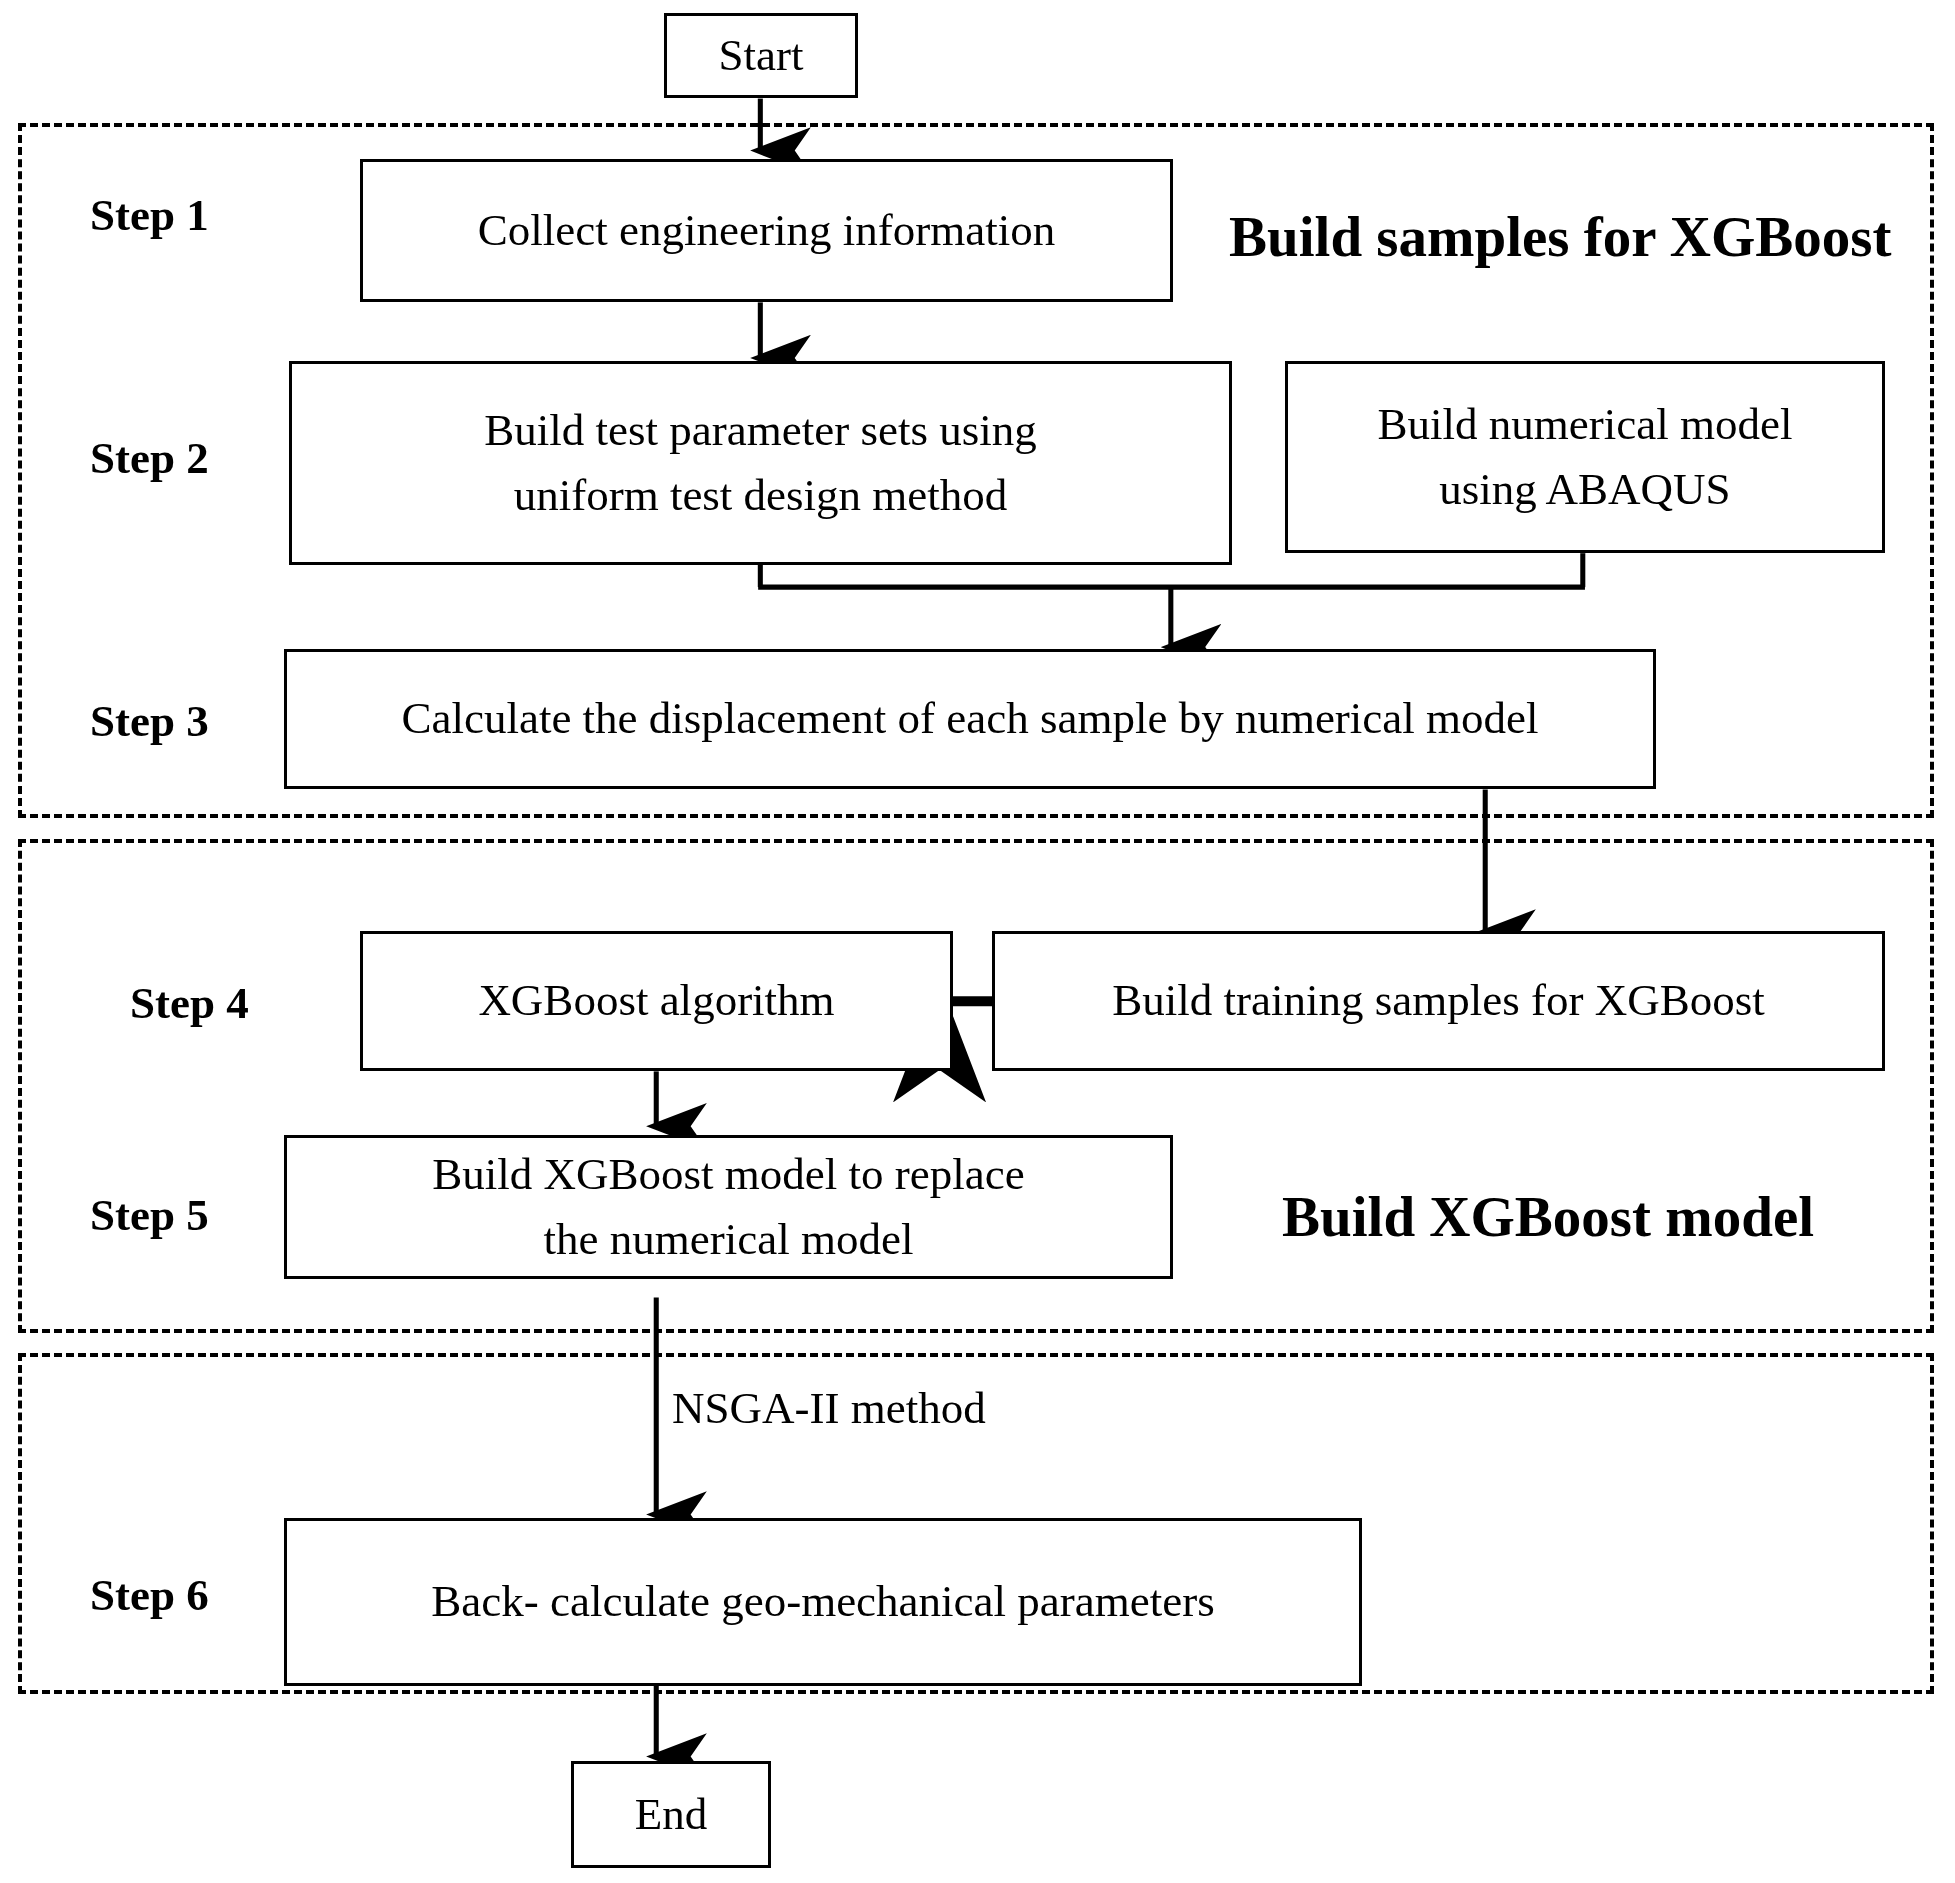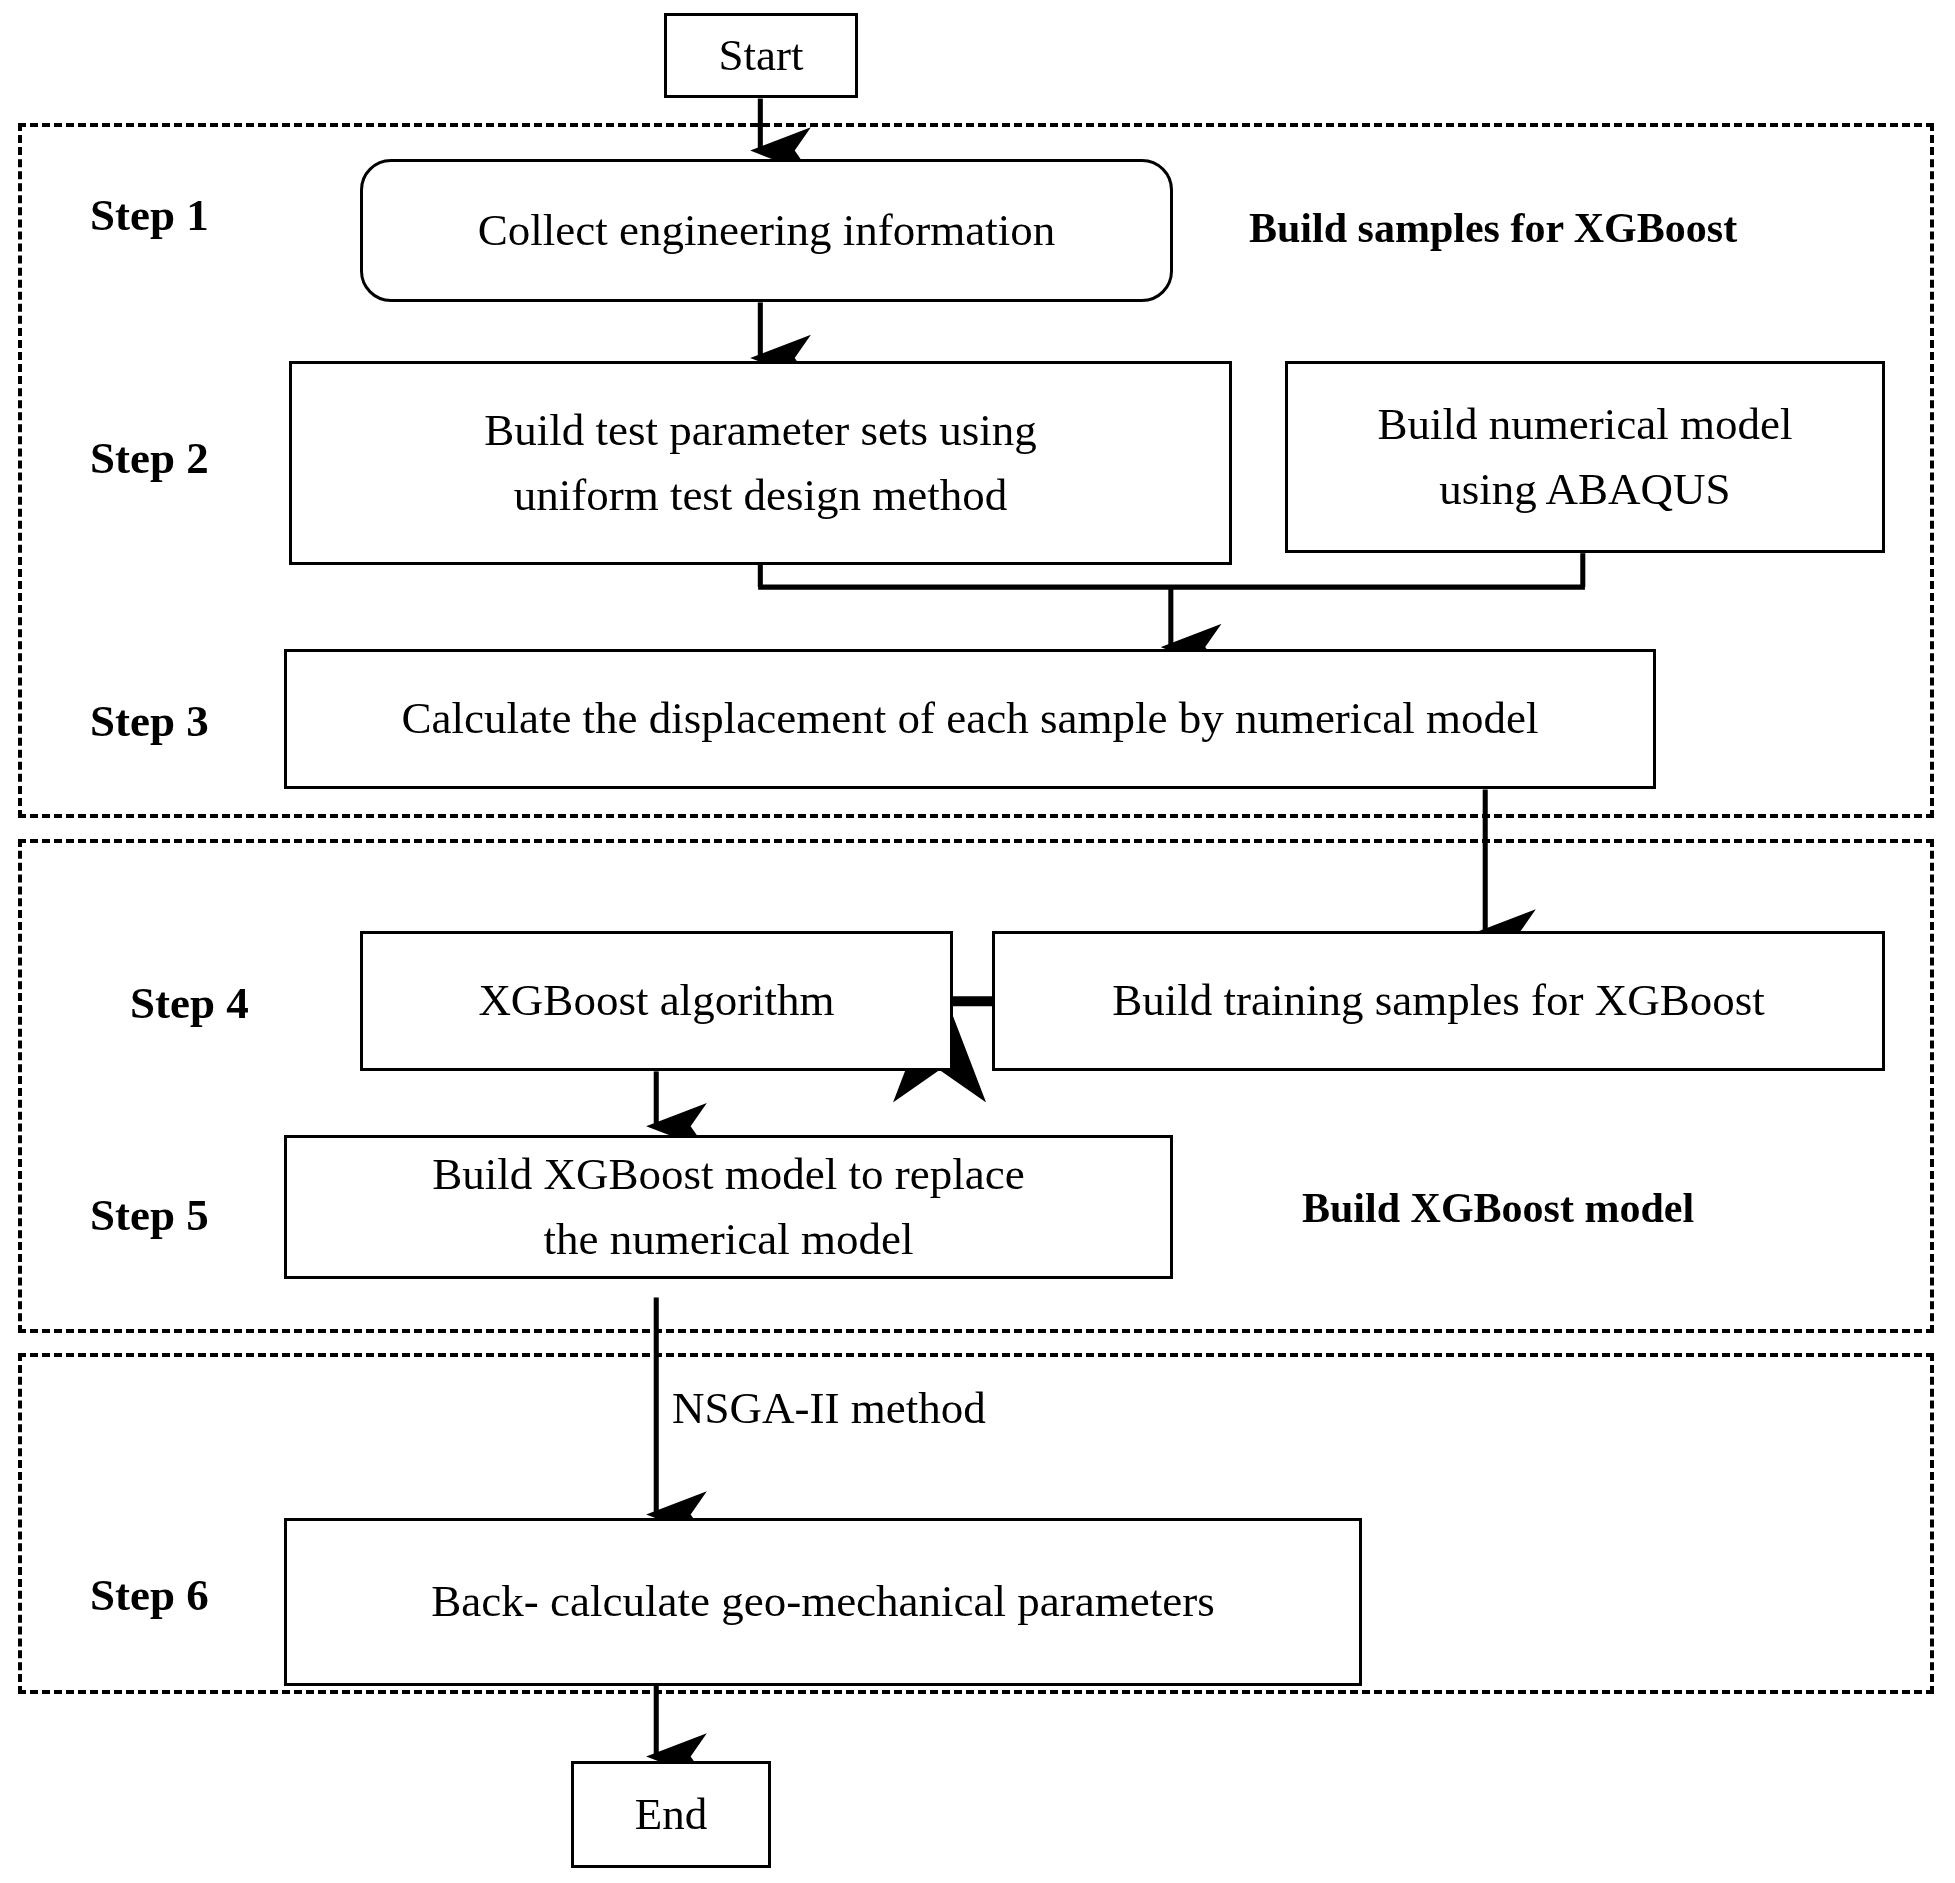--- a/index.html
+++ b/index.html
@@ -44,24 +44,23 @@
     font-family: "Liberation Serif", "DejaVu Serif", serif;
     font-weight: bold;
     font-size: 45px;
     color: #000000;
     white-space: nowrap;
   }
   .grouplabel {
     position: absolute;
     font-family: "Liberation Serif", "DejaVu Serif", serif;
     font-weight: bold;
-    font-size: 42px;
+    font-size: 57px;
     color: #000000;
     white-space: nowrap;
-    margin-left: 20px;
   }
   .edgelabel {
     position: absolute;
     font-family: "Liberation Serif", "DejaVu Serif", serif;
     font-size: 45px;
     color: #000000;
     white-space: nowrap;
   }
   .dashgroup {
     position: absolute;
@@ -117,21 +116,21 @@
   <span class="steplabel" style="left:90px; top:189px;">Step 1</span>
   <span class="steplabel" style="left:90px; top:432px;">Step 2</span>
   <span class="steplabel" style="left:90px; top:695px;">Step 3</span>
   <span class="steplabel" style="left:90px; top:977px;margin-left:40px;">Step 4</span>
   <span class="steplabel" style="left:90px; top:1189px;">Step 5</span>
   <span class="steplabel" style="left:90px; top:1569px;">Step 6</span>
 
   <span class="grouplabel" style="left:1229px; top:204px;">Build samples for XGBoost</span>
   <span class="grouplabel" style="left:1282px; top:1184px;">Build XGBoost model</span>
 
-  <div class="node" style="left:360px; top:159px; width:813px; height:143px;border-radius:31px;">Collect engineering information</div>
+  <div class="node" style="left:360px; top:159px; width:813px; height:143px;">Collect engineering information</div>
 
   <div class="node two-line" style="left:289px; top:361px; width:943px; height:204px;">
     <div>
       <div>Build test parameter sets  using</div>
       <div>uniform test design method</div>
     </div>
   </div>
 
   <div class="node two-line" style="left:1285px; top:361px; width:600px; height:192px;">
     <div>

